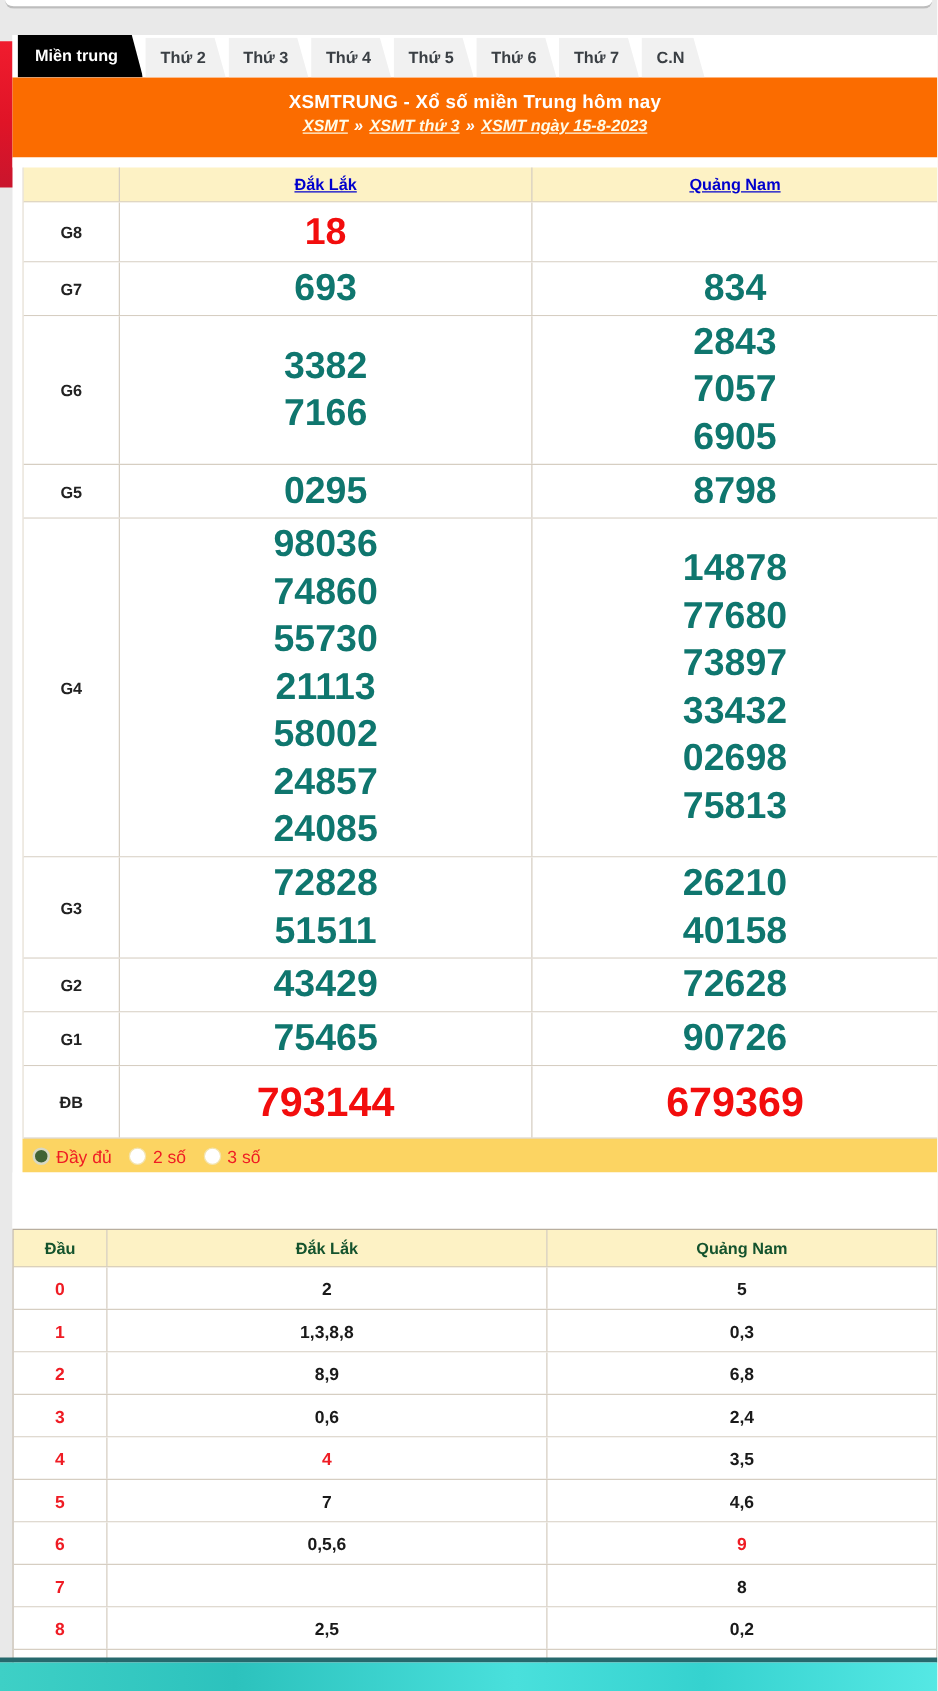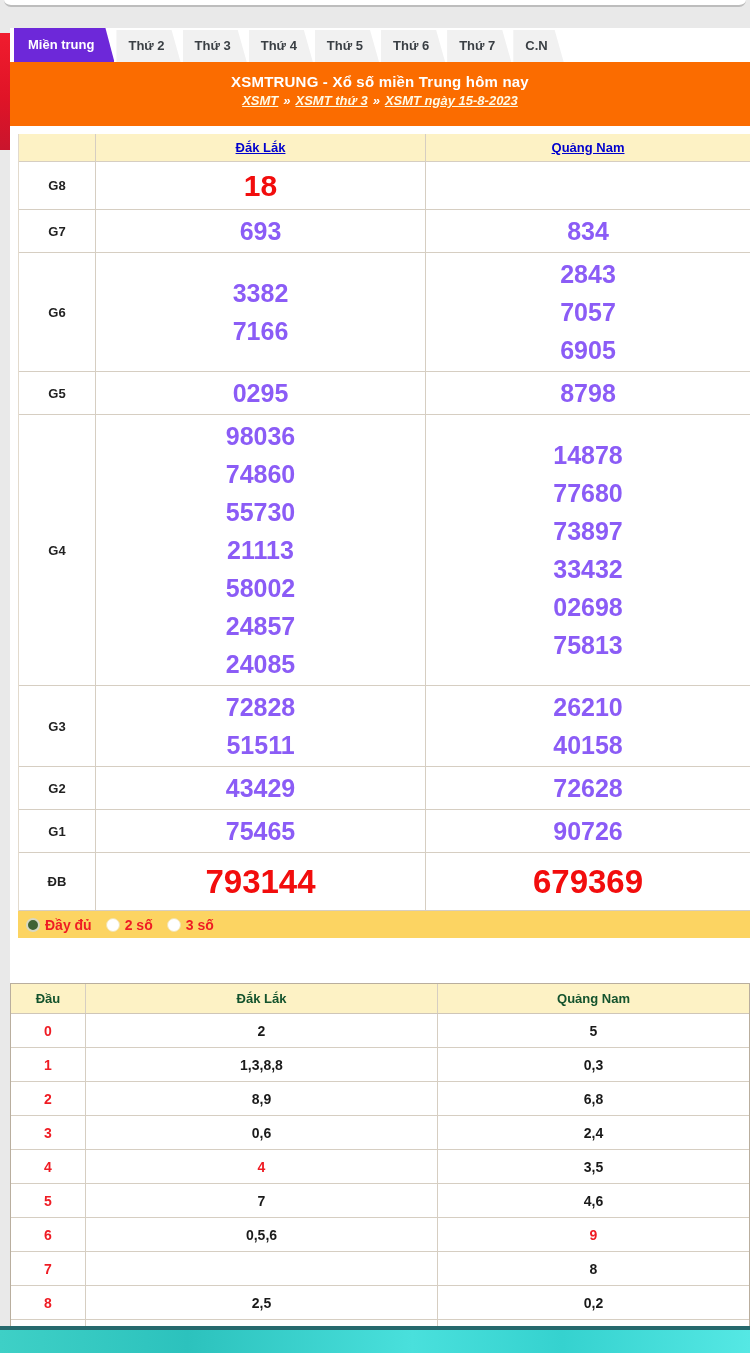--- a/index.html
+++ b/index.html
@@ -11,21 +11,21 @@
   .red-strip { position:absolute; left:0; top:33px; width:13px; height:117px;
                background:linear-gradient(180deg,#f01c2e 0%,#e01427 55%,#c9152d 100%); }
 
   .content { position:absolute; left:10px; top:28px; width:740px; bottom:0; background:#fff; }
 
   
   .tabbar { display:flex; align-items:flex-end; height:34px; background:#fff; padding-left:4px; }
   .tab { height:32px; line-height:32px; padding:0 16px 0 12px; margin-right:2px;
          background:#f1f1f1; color:#3a3f44; font-size:13px; font-weight:bold; cursor:pointer;
          clip-path:polygon(0 0, calc(100% - 9px) 0, 100% 100%, 0 100%); white-space:nowrap; }
-  .tab.active { background:#6d28d9; color:#fff; height:34px; line-height:34px; padding:0 20px 0 14px; }
+  .tab.active { background:#000000; color:#fff; height:34px; line-height:34px; padding:0 20px 0 14px; }
 
   
   .band { height:64px; background:#fb6c00; text-align:center; padding-top:11px; }
   .band-title { color:#fff; font-size:15px; font-weight:bold; letter-spacing:.2px; }
   .crumbs { margin-top:3px; font-size:13px; font-weight:bold; color:#fff;font-style:italic; }
   .crumbs .bc-link { color:#fffbe6; text-decoration:underline; cursor:pointer; margin:0 3px; }
   .crumbs .bc-sep { color:#fff; margin:0 2px; }
 
   .gap8 { height:8px; background:#fff; }
 
@@ -37,31 +37,31 @@
   .hc-c1 { width:330px; border-right:1px solid #d6cec2; }
   .hc-c2 { flex:1; }
   .col-link { color:#0000cd; font-size:13px; font-weight:bold; text-decoration:underline; cursor:pointer; }
 
   .g-row { display:flex; border-bottom:1px solid #d6cec2; background:#fff; }
   .cell-label { width:77px; display:flex; align-items:center; justify-content:center;
                 font-size:13px; font-weight:bold; color:#222; border-right:1px solid #d6cec2; }
   .cell-vals { display:flex; flex-direction:column; justify-content:center; text-align:center; padding:2px 0; }
   .cv1 { width:330px; border-right:1px solid #d6cec2; }
   .cv2 { flex:1; }
-  .val { line-height:38px; font-size:25px; font-weight:bold; color:#8b5cf6; }
+  .val { line-height:38px; font-size:30px; font-weight:bold; color:#0f766e; }
   .row-g8 .val { line-height:43px; font-size:30px; color:#f20d0d; }
   .row-db .val { line-height:53px; font-size:33px; color:#f20d0d; }
 
   
   .filter { margin-left:8px; width:732px; height:27px; background:#fcd462;
             display:flex; align-items:center; padding-left:8px; }
   .f-opt { display:flex; align-items:center; margin-right:14px; cursor:pointer; }
   .radio { width:14px; height:14px; border-radius:50%; background:#fff; border:1px solid #f3e3ad; margin-right:5px; }
   .radio.sel { background:#3f6234; border:2px solid #d8d8c2; }
-  .f-lab { color:#ef1c24; font-size:14px; font-weight:bold; }
+  .f-lab { color:#ef1c24; font-size:14px; font-weight:normal; }
 
   .gap-big { height:45px; background:#fff; }
 
   
   .tail { width:740px; border:1px solid #b9ae9e; border-bottom:2px solid #b9ae9e; }
   .t-head { display:flex; height:30px; background:#fdf2c5; border-bottom:1px solid #cfc6b8; }
   .t-head .th { display:flex; align-items:center; justify-content:center; font-size:13px; font-weight:bold; color:#14532d; }
   .t-row { display:flex; height:34px; background:#fff; border-bottom:1px solid #d6cec2; }
   .t-row:last-child { border-bottom:none; }
   .tc { display:flex; align-items:center; justify-content:center; font-size:14px; font-weight:bold; color:#1a1a1a; }

